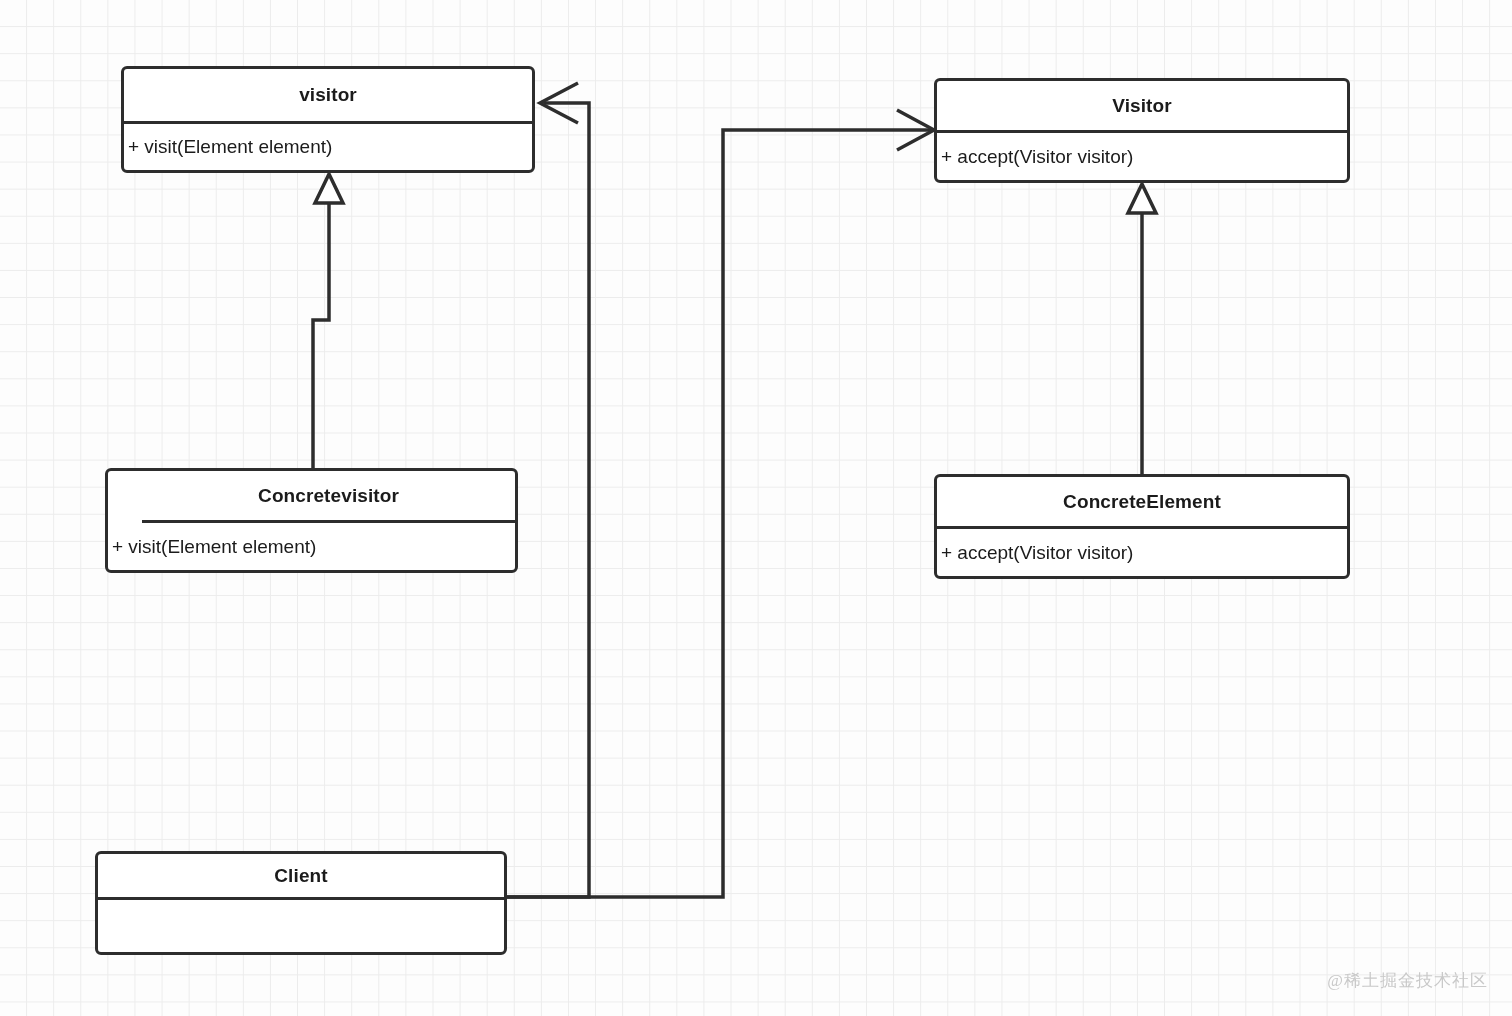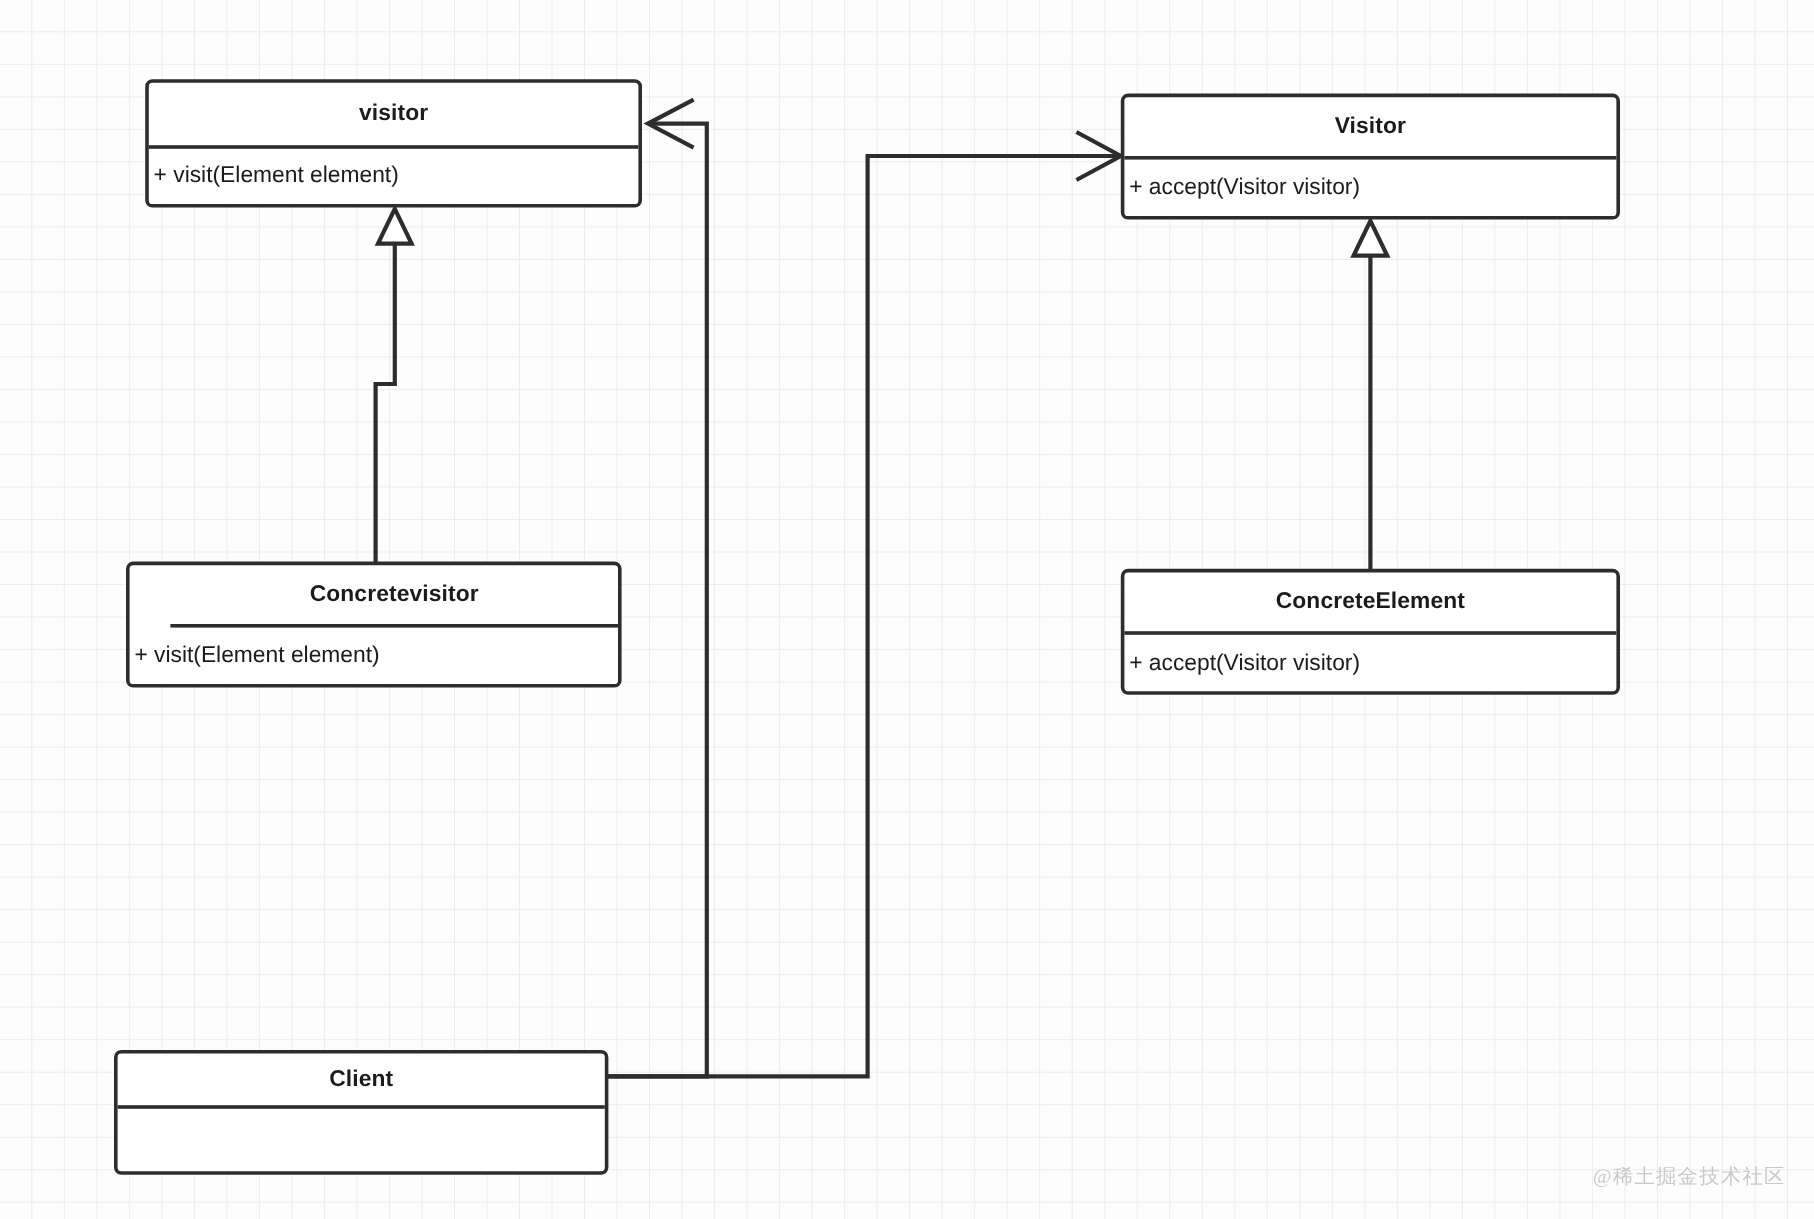--- a/index.html
+++ b/index.html
@@ -115,20 +115,20 @@
   <div class="uml-box" style="left:105px; top:468px; width:413px; height:105px;">
     <div class="uml-title" style="height:52px;margin-left:34px;">Concretevisitor</div>
     <div class="uml-members" style="height:47px;">+ visit(Element element)</div>
   </div>
 
   <div class="uml-box" style="left:934px; top:474px; width:416px; height:105px;">
     <div class="uml-title" style="height:52px;">ConcreteElement</div>
     <div class="uml-members" style="height:47px;">+ accept(Visitor visitor)</div>
   </div>
 
-  <div class="uml-box" style="left:95px; top:851px; width:412px; height:104px;margin-top:24px;">
+  <div class="uml-box" style="left:95px; top:851px; width:412px; height:104px;">
     <div class="uml-title" style="height:46px;">Client</div>
     <div class="uml-members empty" style="height:52px;"></div>
   </div>
 
   <div class="watermark">@稀土掘金技术社区</div>
 
 </div>
 
 </body></html>

